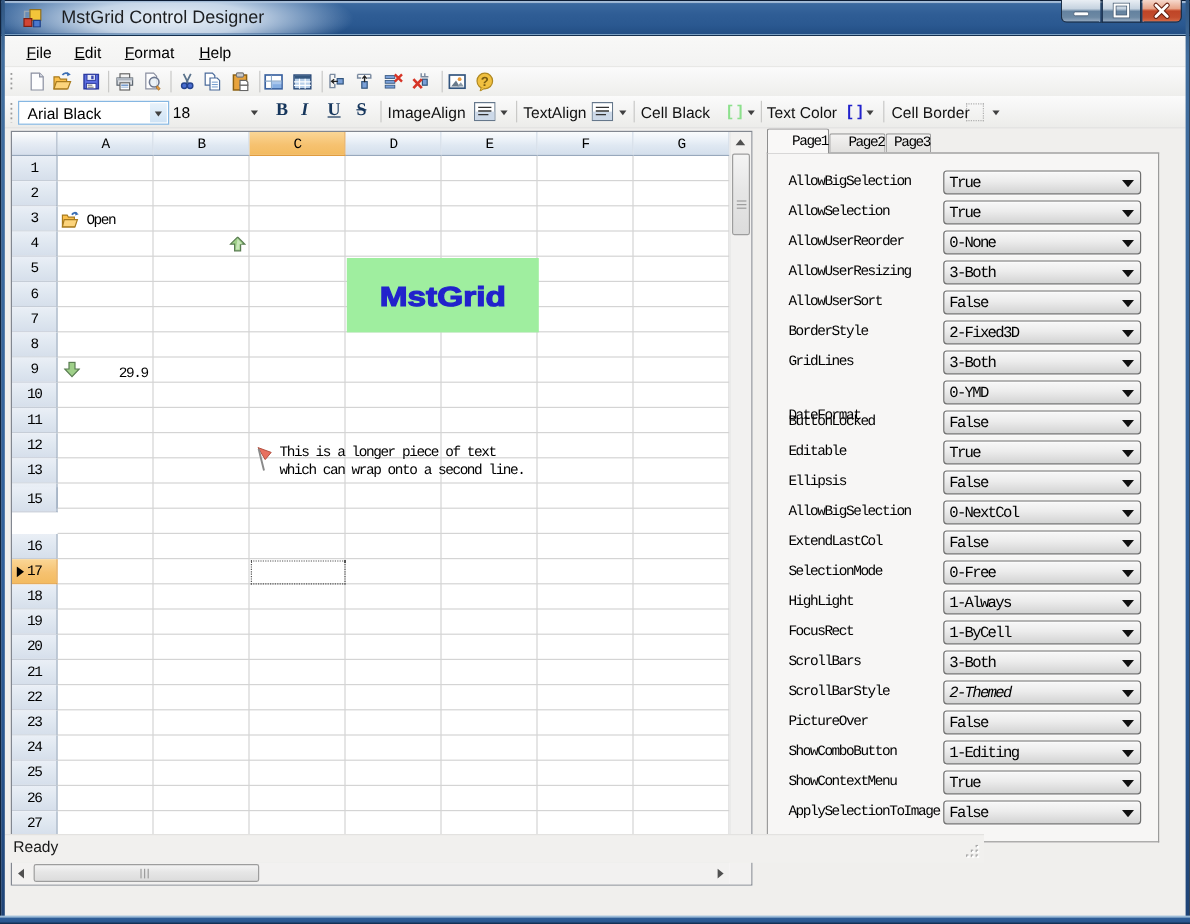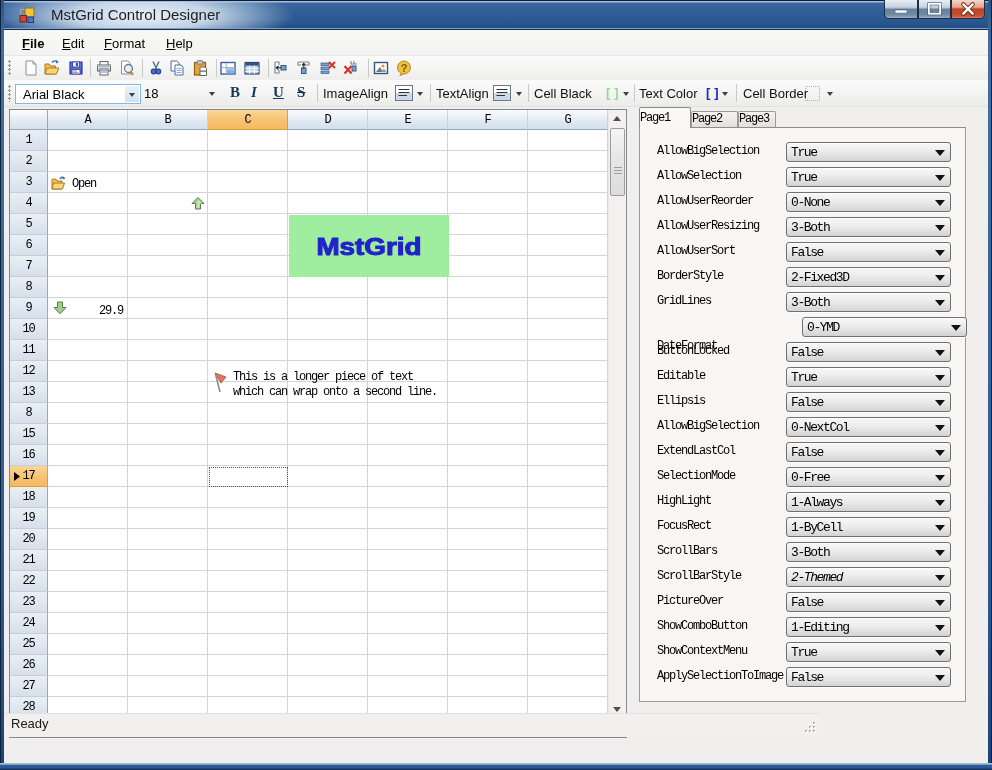--- a/index.html
+++ b/index.html
@@ -76,36 +76,36 @@
 .gvline { position:absolute; top:20px; width:1px; background:#d4d4d4; }
 .ghline { position:absolute; left:38px; height:1px; background:#d4d4d4; }
 
 
 .sbtrack { position:absolute; background:#f2f1f0; }
 .sbthumb { position:absolute; border:1px solid #9d9d9d; border-radius:2px;
   background:linear-gradient(180deg,#f4f4f4,#e6e6e6 45%,#dcdcdc); }
 
 
 #tabpanel { left:639px; top:127px; width:327px; height:575px; background:#f7f6f5; border:1px solid #9b9b9b; border-top:1px solid #8e8e8e; }
-.tab { position:absolute; font-family:"Liberation Mono",monospace; font-size:12px; letter-spacing:-1.2px; text-align:left; }
+.tab { position:absolute; font-family:"Liberation Mono",monospace; font-size:12px; letter-spacing:-1.2px; text-align:right; }
 #tab1 { left:639px; top:107px; width:52px; height:21px; background:#f9f8f7; border:1px solid #8e8e8e; border-bottom:none; border-radius:2px 2px 0 0; line-height:20px; z-index:3; }
 #tab2 { left:691px; top:111px; width:47px; height:16px; background:linear-gradient(180deg,#f4f3f2,#e1e0de); border:1px solid #9b9b9b; border-bottom:none; border-radius:2px 2px 0 0; line-height:15px; }
 #tab3 { left:738px; top:111px; width:38px; height:16px; background:linear-gradient(180deg,#f4f3f2,#e1e0de); border:1px solid #9b9b9b; border-bottom:none; border-radius:2px 2px 0 0; line-height:15px; }
 
 .prop { position:absolute; left:657px; width:130px; height:19px; line-height:19px; white-space:nowrap; }
 .combo { position:absolute; left:786px; width:165px; height:20px;
   border:1px solid #707070; border-radius:3px;
   background:linear-gradient(180deg,#f8f8f8 0%,#ececec 45%,#dadada 85%,#d3d3d3 100%);
   box-shadow:0 1px 0 rgba(255,255,255,0.8), inset 0 1px 0 #fdfdfd; }
 .combo .val { position:absolute; left:4px; top:1.5px; font-size:13px; letter-spacing:-1.4px; }
 .combo .arr { position:absolute; right:5px; top:7px; width:0; height:0;
   border-left:5.5px solid transparent; border-right:5.5px solid transparent; border-top:6px solid #111; }
 
 
-#statusbar { left:4px; top:713px; width:816px; height:24px; background:#f1f0ee; border-top:1px solid #e3e2e0; }
+#statusbar { left:4px; top:695px; width:816px; height:24px; background:#f1f0ee; border-top:1px solid #e3e2e0; }
 #statusbar .txt { position:absolute; left:7px; top:2px; font-size:13px; color:#1a1a1a; }
 </style>
 </head>
 <body>
 <div id="titlebar" class="abs"></div>
 <div id="titleglow" class="abs"></div>
 <svg id="appicon" class="abs" width="16" height="16">
   <rect x="1.5" y="2.5" width="6" height="6" fill="none" stroke="#9aa6b2" stroke-width="1.2"></rect>
   <rect x="6" y="1" width="9" height="9" fill="#f2c53a" stroke="#93701c" stroke-width="1"></rect>
   <rect x="1" y="8.5" width="6.5" height="6.5" fill="#d24535" stroke="#7e1f12" stroke-width="1"></rect>
@@ -125,21 +125,21 @@
     </svg>
   </div>
 <div id="btn-close" class="abs capbtn">
     <svg class="glyph" viewBox="0 0 34 19">
       <path d="M12 4.5 L22 14.5 M22 4.5 L12 14.5" stroke="#6a2414" stroke-width="4.4" stroke-linecap="round"></path>
       <path d="M12 4.5 L22 14.5 M22 4.5 L12 14.5" stroke="#fff" stroke-width="2.5" stroke-linecap="round"></path>
     </svg>
   </div>
 
 <div id="menubar" class="abs">
-  <span class="menuitem" style="left:18px;font-weight:bold;"><u>F</u>ile</span>
+  <span class="menuitem" style="left:18px;"><u>F</u>ile</span>
   <span class="menuitem" style="left:58px;"><u>E</u>dit</span>
   <span class="menuitem" style="left:100px;"><u>F</u>ormat</span>
   <span class="menuitem" style="left:162px;"><u>H</u>elp</span>
 </div>
 
 <div id="toolbar1" class="abs">
   <div class="grip" style="top:4px; height:16px;"></div>
   <svg class="ticon" style="left:19px;" viewBox="0 0 16 16">
       <path d="M3 1 L10 1 L13 4 L13 15 L3 15 Z" fill="#fdfdfe" stroke="#8a8fa0" stroke-width="1"></path>
       <path d="M10 1 L10 4 L13 4" fill="#dfe3ec" stroke="#8a8fa0" stroke-width="1"></path>
@@ -298,21 +298,21 @@
 <div class="rowhdr mono" style="top:104px;">5</div>
 <div class="rowhdr mono" style="top:125px;">6</div>
 <div class="rowhdr mono" style="top:146px;">7</div>
 <div class="rowhdr mono" style="top:167px;">8</div>
 <div class="rowhdr mono" style="top:188px;">9</div>
 <div class="rowhdr mono" style="top:209px;">10</div>
 <div class="rowhdr mono" style="top:230px;">11</div>
 <div class="rowhdr mono" style="top:251px;">12</div>
 <div class="rowhdr mono" style="top:272px;">13</div>
 <div class="rowhdr mono" style="top:293px;">8</div>
-<div class="rowhdr mono" style="top:314px;text-align:center;">15</div>
+<div class="rowhdr mono" style="top:296px;text-align:center;">15</div>
 <div class="rowhdr mono" style="top:335px;">16</div>
 <div class="rowhdr sel mono" style="top:356px;"><svg style="position:absolute;left:3px;top:6px;" width="8" height="9">
         <path d="M1 0 L7 4.5 L1 9 Z" fill="#000"></path>
       </svg>17</div>
 <div class="rowhdr mono" style="top:377px;">18</div>
 <div class="rowhdr mono" style="top:398px;">19</div>
 <div class="rowhdr mono" style="top:419px;">20</div>
 <div class="rowhdr mono" style="top:440px;">21</div>
 <div class="rowhdr mono" style="top:461px;">22</div>
 <div class="rowhdr mono" style="top:482px;">23</div>
@@ -441,21 +441,21 @@
 <div class="combo" style="top:267px;">
       <span class="val mono">2-Fixed3D</span>
       <span class="arr"></span>
     </div>
 <div class="prop mono" style="top:292px;">GridLines</div>
 <div class="combo" style="top:292px;">
       <span class="val mono">3-Both</span>
       <span class="arr"></span>
     </div>
 <div class="prop mono" style="top:317px;margin-top:20px;">DateFormat</div>
-<div class="combo" style="top:317px;margin-left:16px;">
+<div class="combo" style="top:317px;">
       <span class="val mono">0-YMD</span>
       <span class="arr"></span>
     </div>
 <div class="prop mono" style="top:342px;">ButtonLocked</div>
 <div class="combo" style="top:342px;">
       <span class="val mono">False</span>
       <span class="arr"></span>
     </div>
 <div class="prop mono" style="top:367px;">Editable</div>
 <div class="combo" style="top:367px;">

